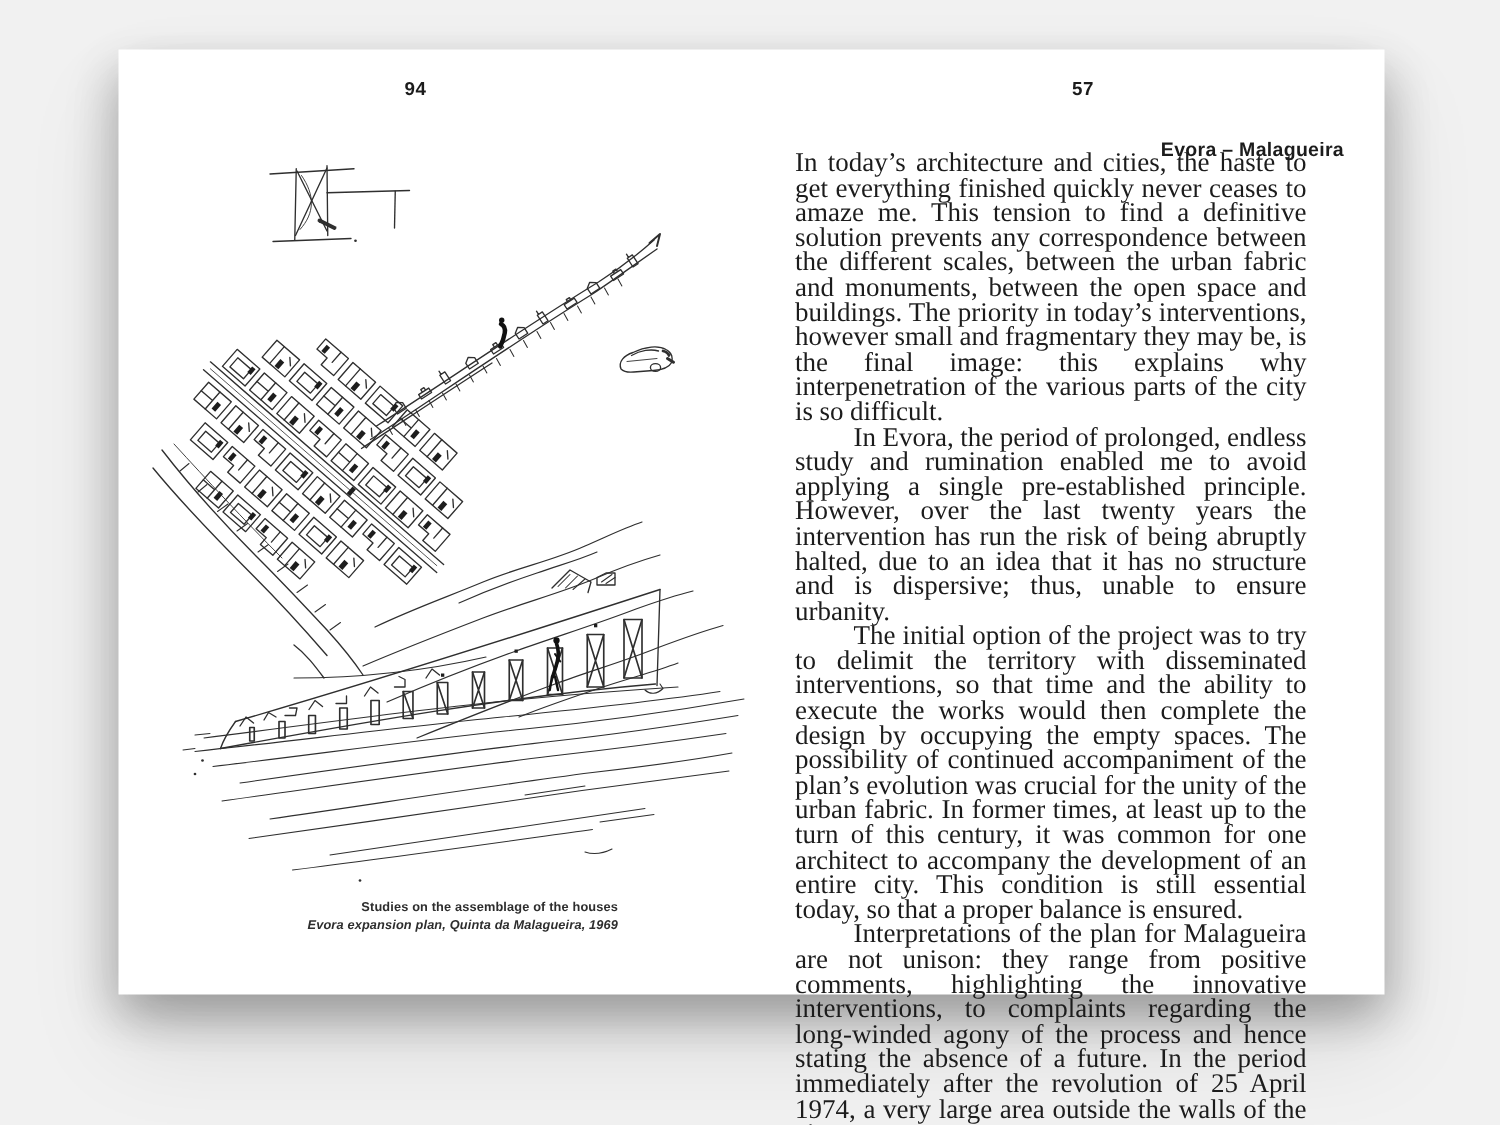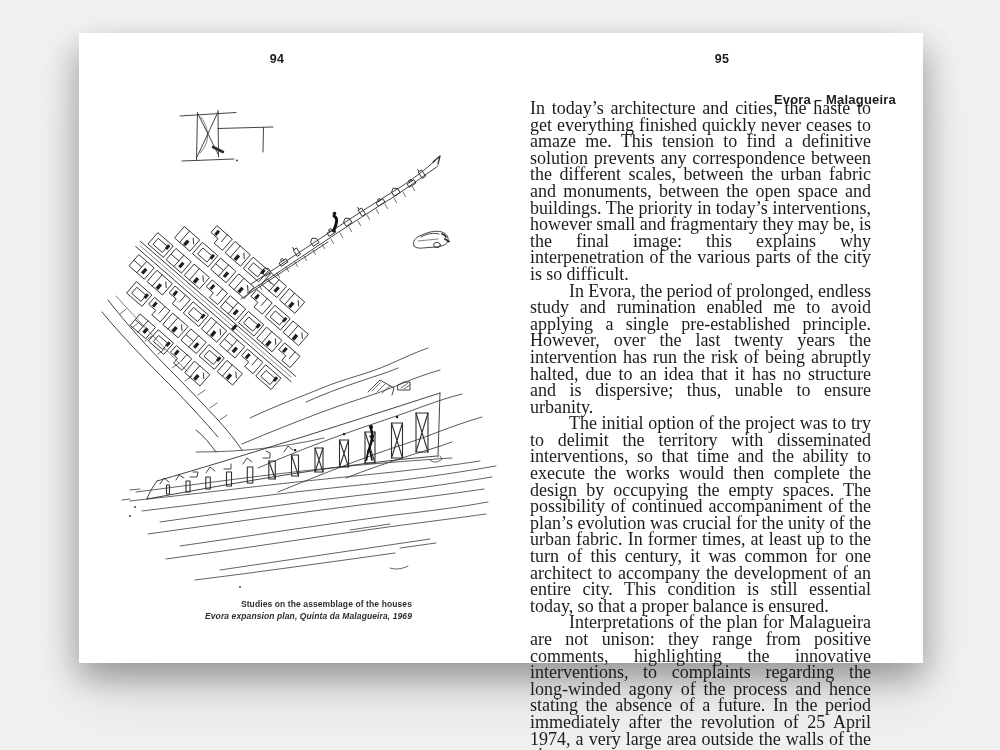--- a/index.html
+++ b/index.html
@@ -266,21 +266,21 @@
           <path d="M96,352 C140,352 180,348 224,338"></path>
         </g>
       </g>
     </svg>
 
     <div class="caption">
       <div class="cap1">Studies on the assemblage of the houses</div>
       <div class="cap2">Evora expansion plan, Quinta da Malagueira, 1969</div>
     </div>
 
-    <div class="pagenum" id="pn-right">95</div>
+    <div class="pagenum" id="pn-right">57</div>
 
     <h1 class="chapter">Evora – Malagueira</h1>
 
     <div class="bodytext">
         <p class="">In today’s architecture and cities, the haste to get everything finished quickly never ceases to amaze me. This tension to find a definitive solution prevents any correspondence between the different scales, between the urban fabric and monuments, between the open space and buildings. The priority in today’s interventions, however small and fragmentary they may be, is the final image: this explains why interpenetration of the various parts of the city is so difficult.</p>
         <p class="indent">In Evora, the period of prolonged, endless study and rumination enabled me to avoid applying a single pre-established principle. However, over the last twenty years the intervention has run the risk of being abruptly halted, due to an idea that it has no structure and is dispersive; thus, unable to ensure urbanity.</p>
         <p class="indent">The initial option of the project was to try to delimit the territory with disseminated interventions, so that time and the ability to execute the works would then complete the design by occupying the empty spaces. The possibility of continued accompaniment of the plan’s evolution was crucial for the unity of the urban fabric. In former times, at least up to the turn of this century, it was common for one architect to accompany the development of an entire city. This condition is still essential today, so that a proper balance is ensured.</p>
         <p class="indent">Interpretations of the plan for Malagueira are not unison: they range from positive comments, highlighting the innovative interventions, to complaints regarding the long-winded agony of the process and hence stating the absence of a future. In the period immediately after the revolution of 25 April 1974, a very large area outside the walls of the city</p>
       </div>
 

